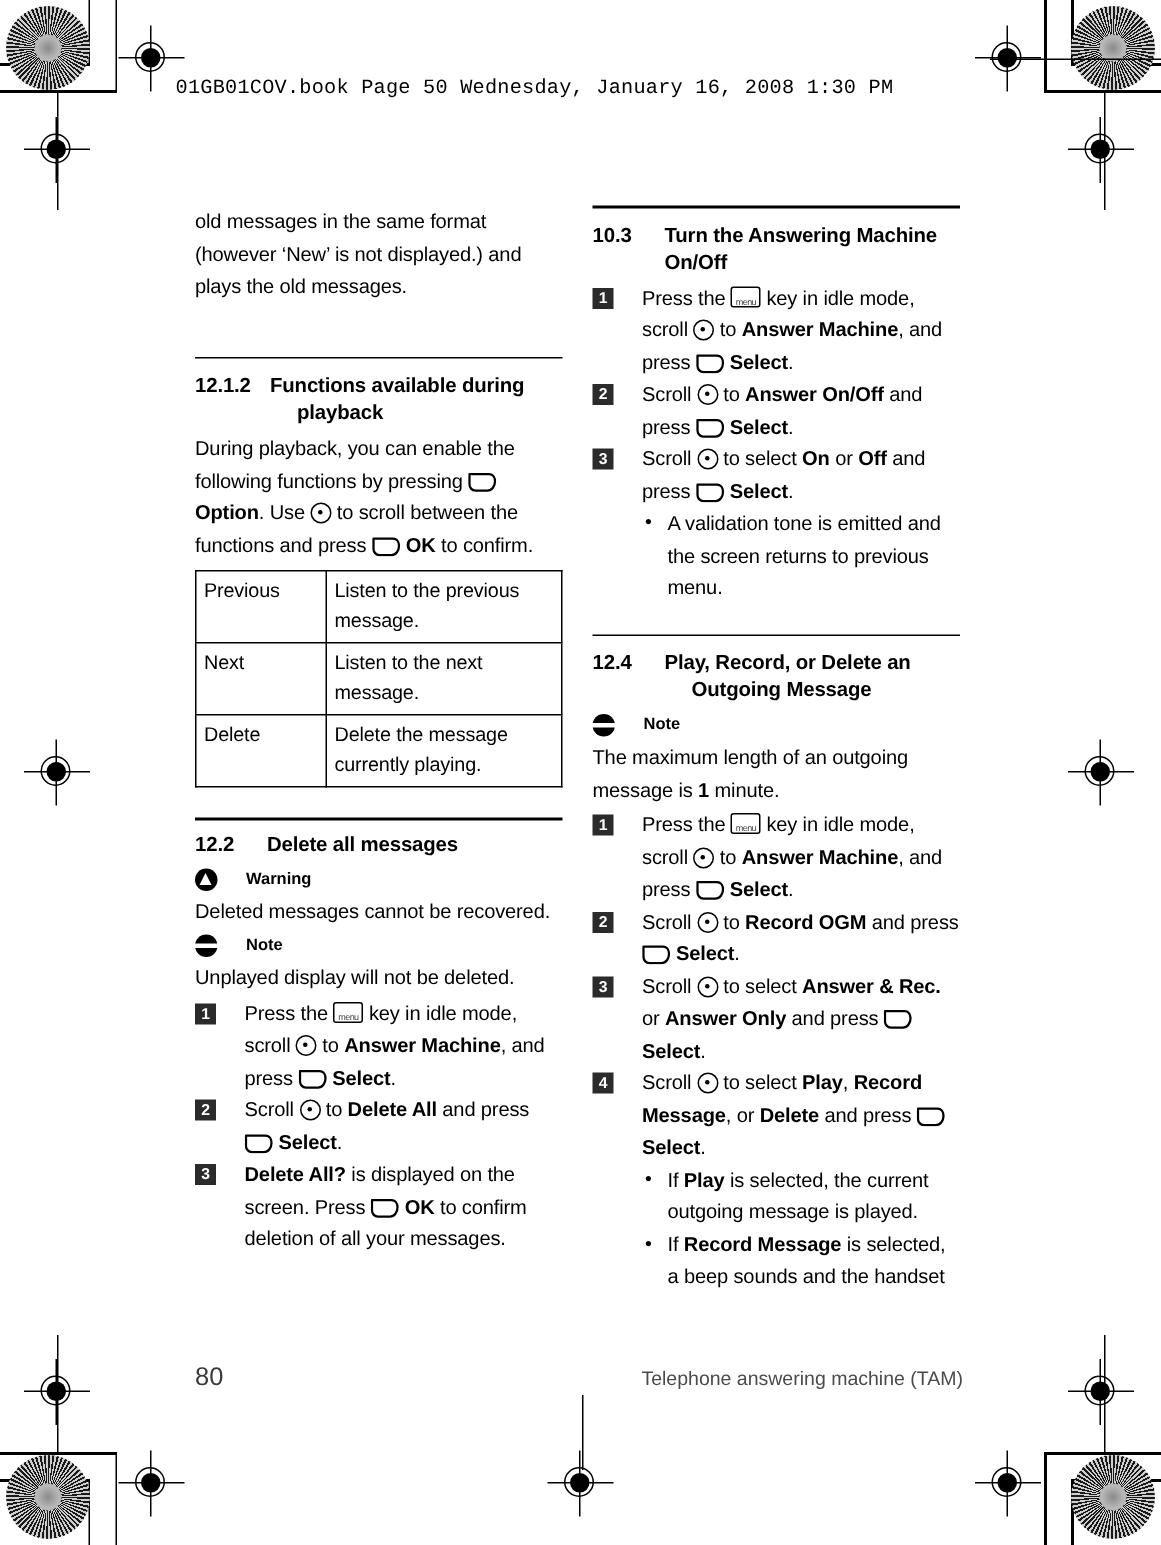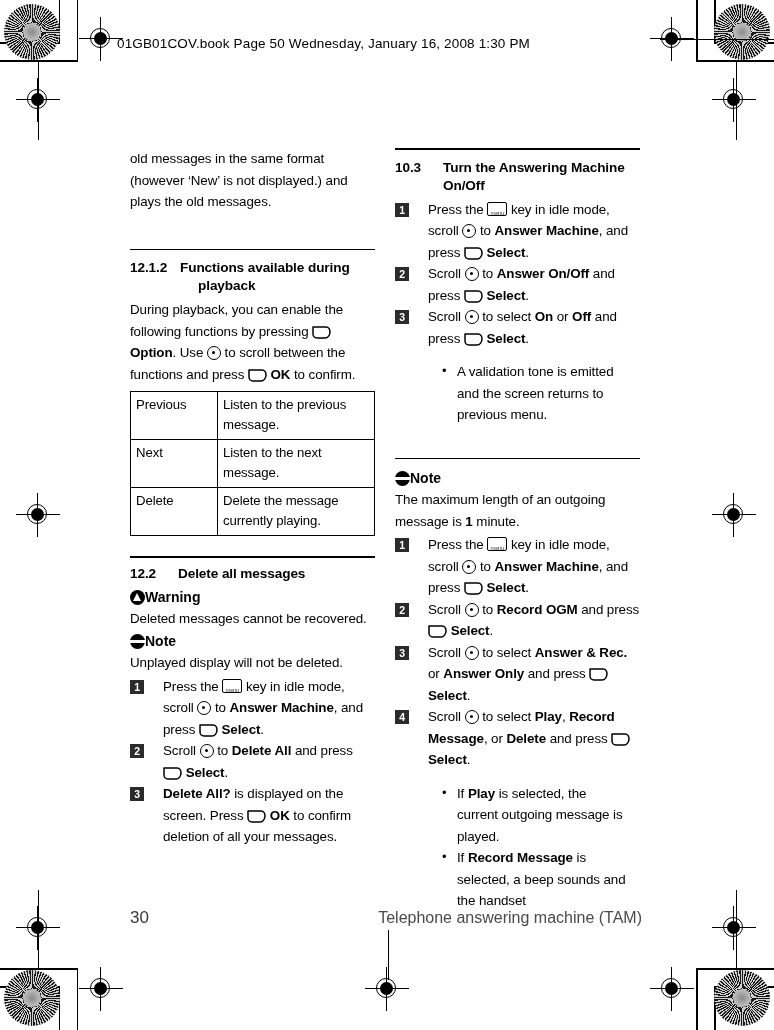--- a/index.html
+++ b/index.html
@@ -54,30 +54,30 @@
     content: "";
     position: absolute; left: 34%; top: 34%;
     width: 32%; height: 32%;
     border-radius: 50%;
     background: radial-gradient(circle, #8a8a8a 0%, #b9b9b9 60%, #9a9a9a 100%);
   }
 
   
   .page-header {
     position: absolute;
-    left: 117px; top: 36px;
-    font-family: Liberation Sans, sans-serif;
+    left: 117px; top: 52px;
+    font-family: Liberation Mono, monospace;
     font-size: 13.5px;
     letter-spacing: 0.15px;
     white-space: nowrap;
   }
 
   .content {
     position: absolute;
-    left: 130px; top: 148px;
+    left: 130px; top: 137px;
     width: 512px;
     height: 760px;
     text-decoration: underline;
   }
   .col {
     position: absolute;
     top: 0;
     width: 245px;
   }
   .col-left  { left: 0; }
@@ -113,27 +113,27 @@
   p.body {
     font-size: 13.4px;
     line-height: 21.5px;
     margin: 0 0 2px 0;
     letter-spacing: -0.1px;
   }
   b, strong { font-weight: bold; }
 
   
   .callout {
-    font-size: 14px;
+    font-size: 11px;
     font-weight: bold;
     line-height: 21px;
     margin: 1px 0 0 0;
     display: flex;
     align-items: center;
-    gap: 0;
+    gap: 19px;
   }
 
   .ico {
     display: inline-block;
     vertical-align: -3px;
   }
   .ico-warning {
     width: 15px; height: 15px;
     border-radius: 50%;
     background: #000;
@@ -228,21 +228,21 @@
     width: 14px; height: 14px;
     background: #2b2b2b;
     color: #fff;
     font-size: 10.5px;
     font-weight: bold;
     line-height: 14px;
     text-align: center;
   }
   ul.bullets {
     list-style: none;
-    margin: 12px;
+    margin: 0;
     padding: 0;
   }
   ul.bullets > li {
     position: relative;
     padding-left: 17px;
     font-size: 13.4px;
     line-height: 21.5px;
     letter-spacing: -0.1px;
   }
   ul.bullets > li::before {
@@ -281,21 +281,21 @@
     justify-content: space-between;
     align-items: baseline;
     font-size: 14px;
     color: #4a4a4a;
   }
   .footer .pg {
     font-size: 17px;
     color: #3a3a3a;
   }
   .footer .cap {
-    font-size: 16px;
+    font-size: 13px;
     color: #4a4a4a;
   }
 </style>
 </head>
 <body>
 
 <div>
 
   <div class="crop-line" style="left:0;top:60px;width:78px;height:1.5px;"></div>
   <div class="crop-line" style="left:76.5px;top:0;width:1.5px;height:61px;"></div>
@@ -555,20 +555,23 @@
         <b>Select</b><span>.</span>
         <ul class="bullets">
           <li>A validation tone is emitted and the screen returns to previous menu.</li>
         </ul>
       </li>
     </ol>
 
     <div class="spacer-md"></div>
 
     <div class="rule"></div>
+    <h2 class="sect">
+      <span class="num">12.4</span><span class="ttl"><span>Play, Record, or Delete an</span><br><span style="padding-left:18px;display:inline-block">Outgoing Message</span></span>
+    </h2>
 
 
     <div class="callout">
       <span class="ico ico-note"></span>
       <span>Note</span>
     </div>
     <p class="body">
       <span>The maximum length of an outgoing message is</span>
       <b>1</b>
       <span>minute.</span>
@@ -638,15 +641,15 @@
             <b>Record Message</b>
             <span>is selected, a beep sounds and the handset</span>
           </li>
         </ul>
       </li>
     </ol>
   </div>
 </div>
 
 <div class="footer">
-  <span class="pg">30</span>
+  <span class="pg">80</span>
   <span class="cap">Telephone answering machine (TAM)</span>
 </div>
 
 </body></html>

